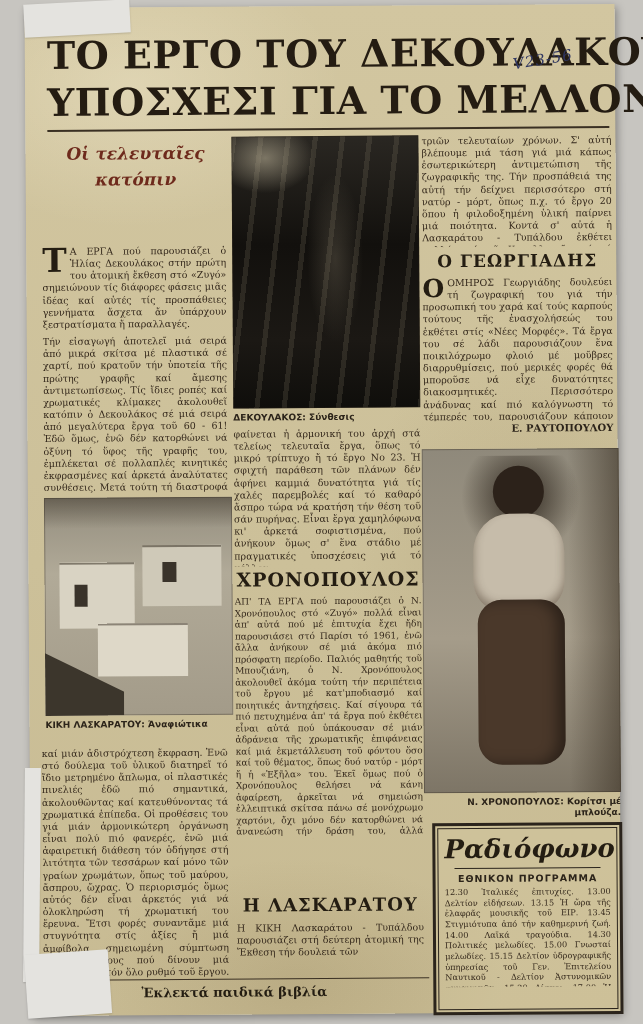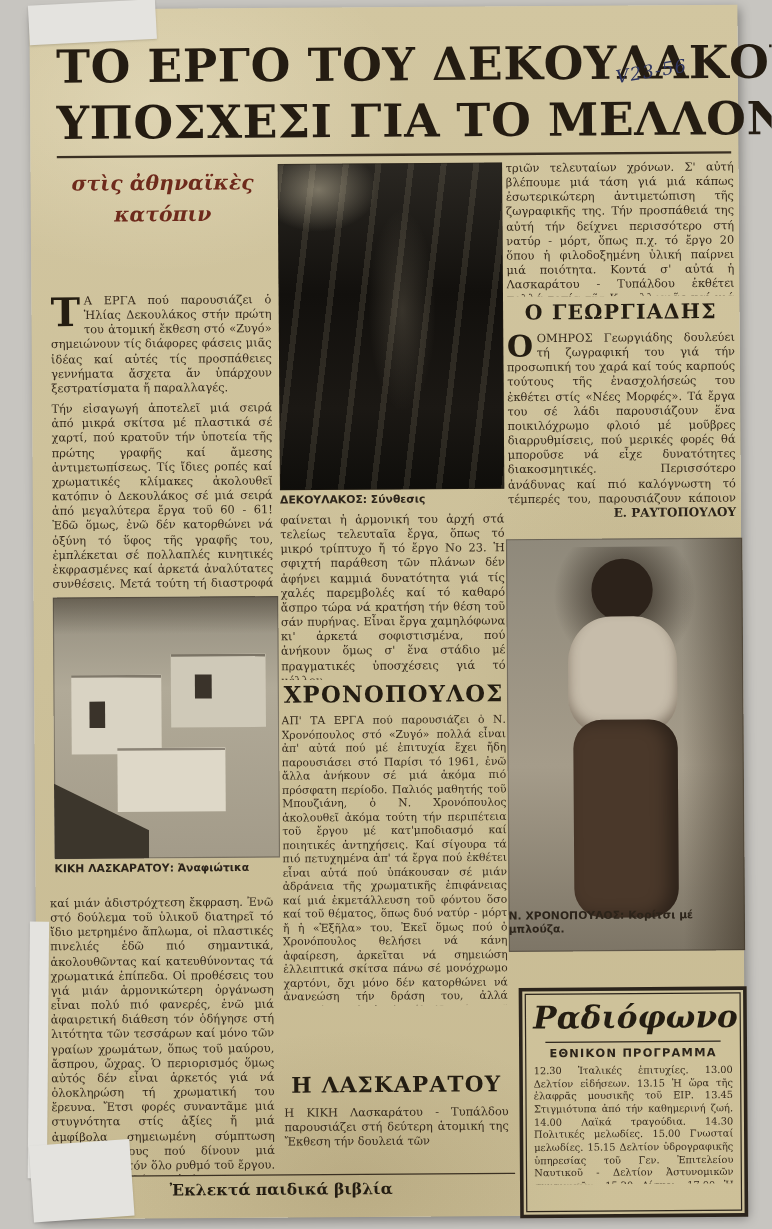--- a/index.html
+++ b/index.html
@@ -56,21 +56,21 @@
 <div class="backing" style="left:26px;top:952px;width:84px;height:64px;transform:rotate(-4deg);"></div>
 
 <div class="clipping">
 
   <div class="headline" style="top:24px;">ΤΟ ΕΡΓΟ ΤΟΥ ΔΕΚΟΥΛΑΚΟΥ</div>
   <div class="headline" style="top:71px;">ΥΠΟΣΧΕΣΙ ΓΙΑ ΤΟ ΜΕΛΛΟΝ</div>
   <div class="headline-rule"></div>
   <div class="annotation">V23-56</div>
 
   <div class="kicker">
-    <div>στὶς ἀθηναϊκὲς</div>
+    <div>Οἱ τελευταῖες</div>
     <div>κατόπιν</div>
   </div>
 
   <div class="txt" style="left:16px;top:238px;width:184px;height:248px;">
     <p><span class="dropcap">Τ</span><span>Α ΕΡΓΑ πού παρουσιάζει ὁ Ἠλίας Δεκουλάκος στήν πρώτη του ἀτομική ἔκθεση στό «Ζυγό» σημειώνουν τίς διάφορες φάσεις μιᾶς ἰδέας καί αὐτές τίς προσπάθειες γεννήματα ἄσχετα ἄν ὑπάρχουν ξεστρατίσματα ἤ παραλλαγές.</span></p>
     <p>Τήν εἰσαγωγή ἀποτελεῖ μιά σειρά ἀπό μικρά σκίτσα μέ πλαστικά σέ χαρτί, πού κρατοῦν τήν ὑποτεία τῆς πρώτης γραφῆς καί ἄμεσης ἀντιμετωπίσεως. Τίς ἴδιες ροπές καί χρωματικές κλίμακες ἀκολουθεῖ κατόπιν ὁ Δεκουλάκος σέ μιά σειρά ἀπό μεγαλύτερα ἔργα τοῦ 60 - 61! Ἐδῶ ὅμως, ἐνῶ δέν κατορθώνει νά ὀξύνη τό ὕφος τῆς γραφῆς του, ἐμπλέκεται σέ πολλαπλές κινητικές ἐκφρασμένες καί ἀρκετά ἀναλύτατες συνθέσεις. Μετά τούτη τή διαστροφά ζητᾶ στό τελευταῖο στάδιο τῆς δουλειᾶς του μιάν οὐσία πιό συμπαγῆ</p>
   </div>
 
   <div class="artwork" style="left:206px;top:130px;width:187px;height:272px;
        background:
@@ -94,21 +94,21 @@
   <div class="signature" style="left:396px;top:418px;width:190px;">Ε. ΡΑΥΤΟΠΟΥΛΟΥ</div>
 
   <div class="artwork" style="left:394px;top:444px;width:197px;height:344px;
        background:linear-gradient(180deg,#8f897b,#a59c8a 55%,#7d7566);">
     <div class="shape" style="left:20%;top:2%;width:60%;height:30%;background:radial-gradient(ellipse at 50% 40%, rgba(30,22,14,.85), transparent 70%);"></div>
     <div class="shape" style="left:36%;top:5%;width:26%;height:15%;background:#2c221a;border-radius:50%;"></div>
     <div class="shape" style="left:26%;top:19%;width:46%;height:28%;background:#c6bcaa;border-radius:40% 40% 30% 30%;box-shadow:inset 0 -6px 10px rgba(60,45,30,.45);"></div>
     <div class="shape" style="left:28%;top:44%;width:44%;height:48%;background:#4a382a;border-radius:24px;box-shadow:inset -8px 0 14px rgba(0,0,0,.4);"></div>
     <div class="shape" style="left:74%;top:0;width:26%;height:100%;background:linear-gradient(90deg,transparent,rgba(55,45,32,.55));"></div>
   </div>
-  <div class="cap" style="left:394px;top:754px;width:197px;">Ν. ΧΡΟΝΟΠΟΥΛΟΣ: Κορίτσι μέ μπλούζα.</div>
+  <div class="cap" style="left:394px;top:792px;width:197px;text-align:right;">Ν. ΧΡΟΝΟΠΟΥΛΟΣ: Κορίτσι μέ μπλούζα.</div>
 
   <div class="radio-box">
     <div class="radio-inner">
       <div class="radio-title">Ραδιόφωνο</div>
       <div class="radio-rule"></div>
       <div class="radio-program">ΕΘΝΙΚΟΝ ΠΡΟΓΡΑΜΜΑ</div>
       <div class="radio-listing">12.30 Ἰταλικές ἐπιτυχίες. 13.00 Δελτίον εἰδήσεων. 13.15 Ἡ ὥρα τῆς ἐλαφρᾶς μουσικῆς τοῦ ΕΙΡ. 13.45 Στιγμιότυπα ἀπό τήν καθημερινή ζωή. 14.00 Λαϊκά τραγούδια. 14.30 Πολιτικές μελωδίες. 15.00 Γνωσταί μελωδίες. 15.15 Δελτίον ὑδρογραφικῆς ὑπηρεσίας τοῦ Γεν. Ἐπιτελείου Ναυτικοῦ - Δελτίον Ἀστυνομικῶν συναινικῶν. 15.20 Δίσκοι. 17.00 Ἡ ὥρα τοῦ παιδιοῦ. 17.</div>
     </div>
   </div>
 

